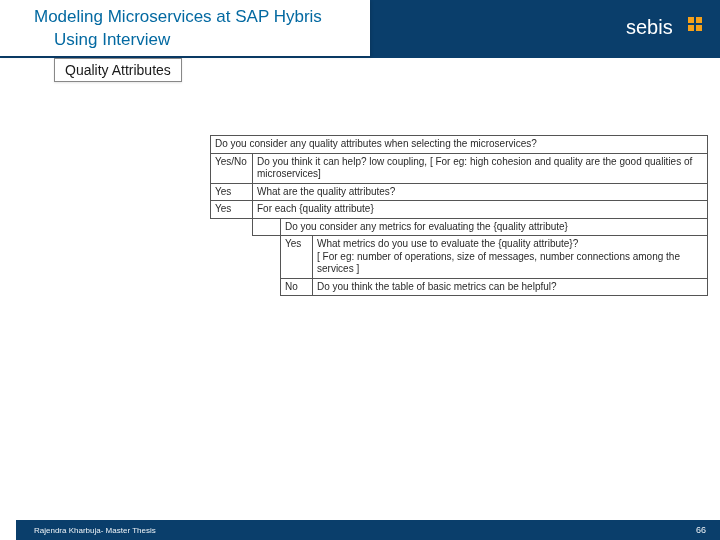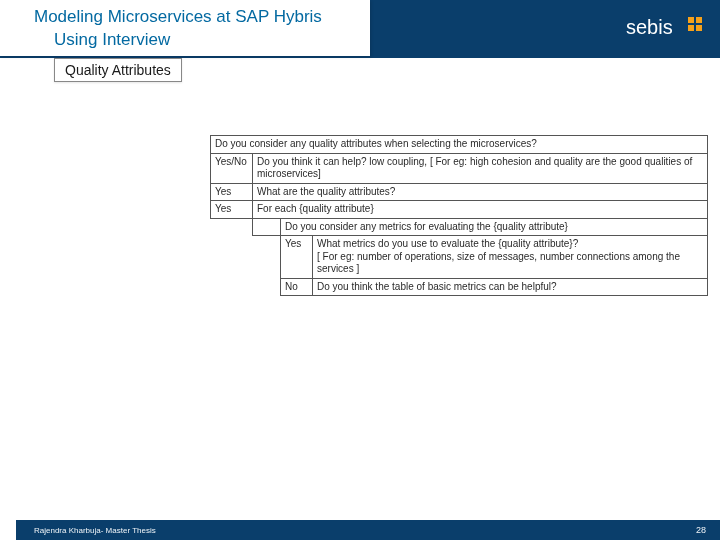--- a/index.html
+++ b/index.html
@@ -162,14 +162,14 @@
       <td class="col-b noborder"></td>
       <td class="col-c">No</td>
       <td>Do you think the table of basic metrics can be helpful?</td>
     </tr>
   </tbody>
     </table>
 </div>
 
 <div class="footer">
   <span>Rajendra Kharbuja- Master Thesis</span>
-  <span class="page">28</span>
+  <span class="page">66</span>
 </div>
 
 </body></html>

